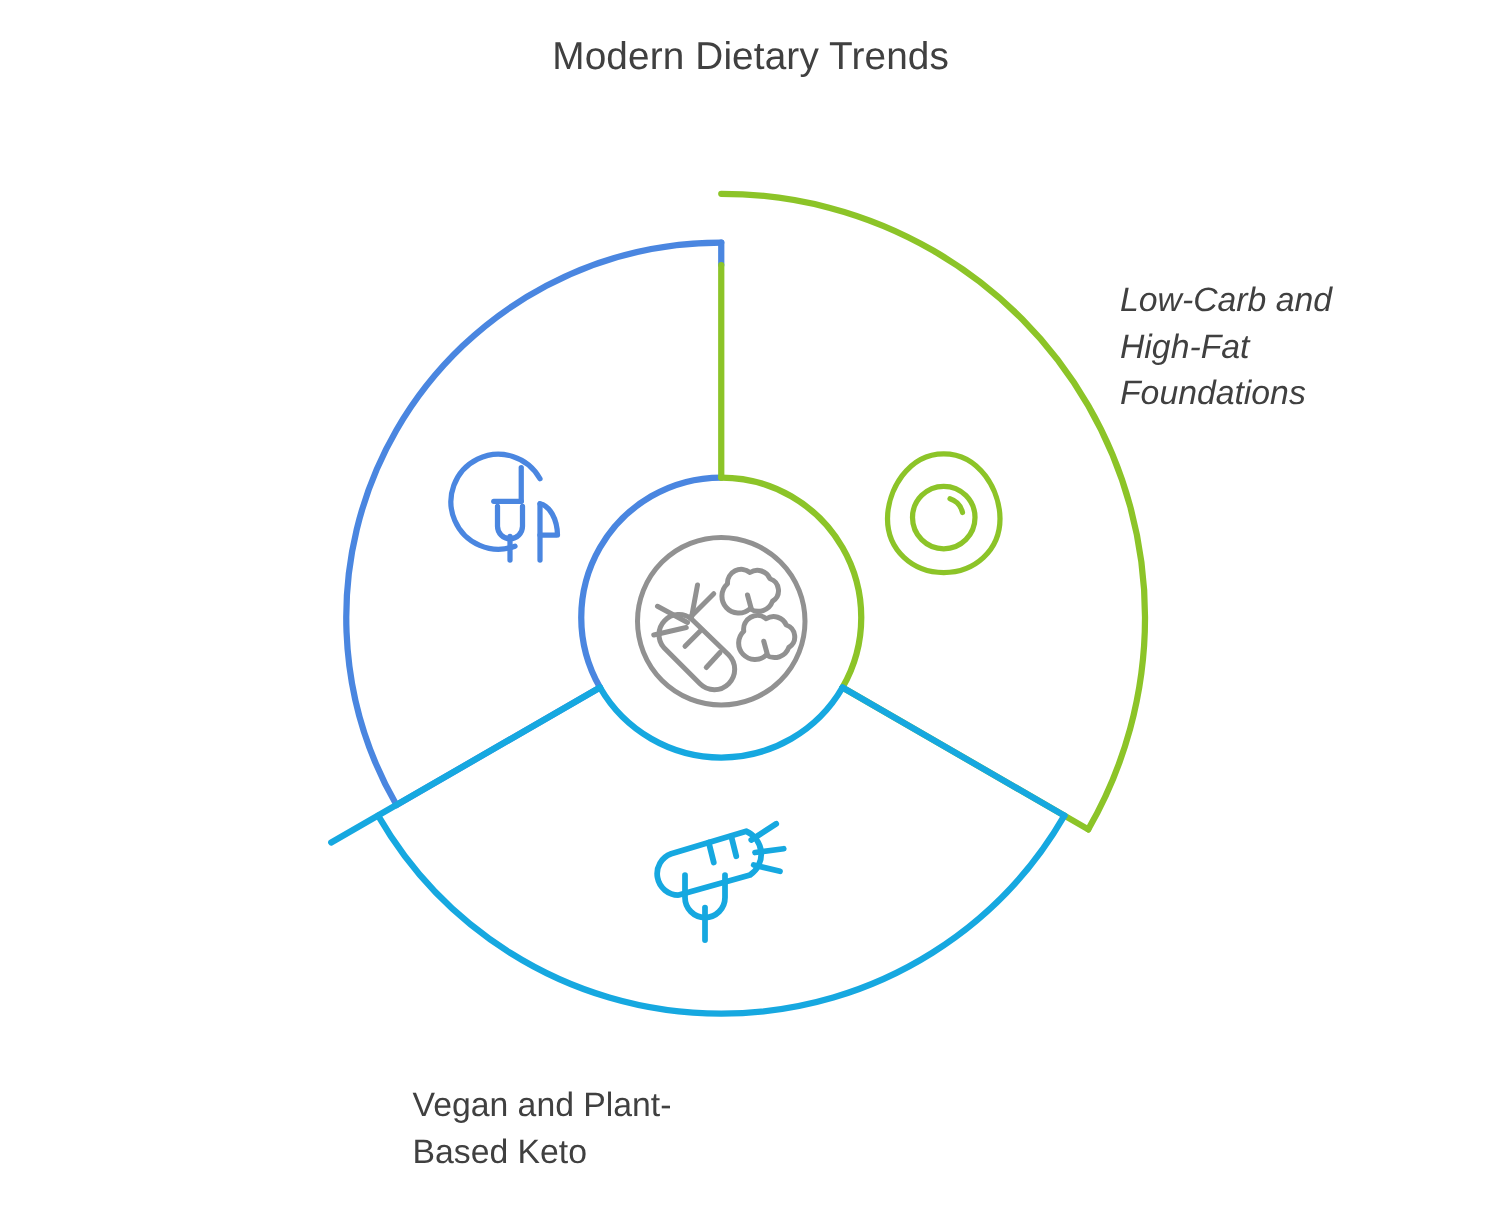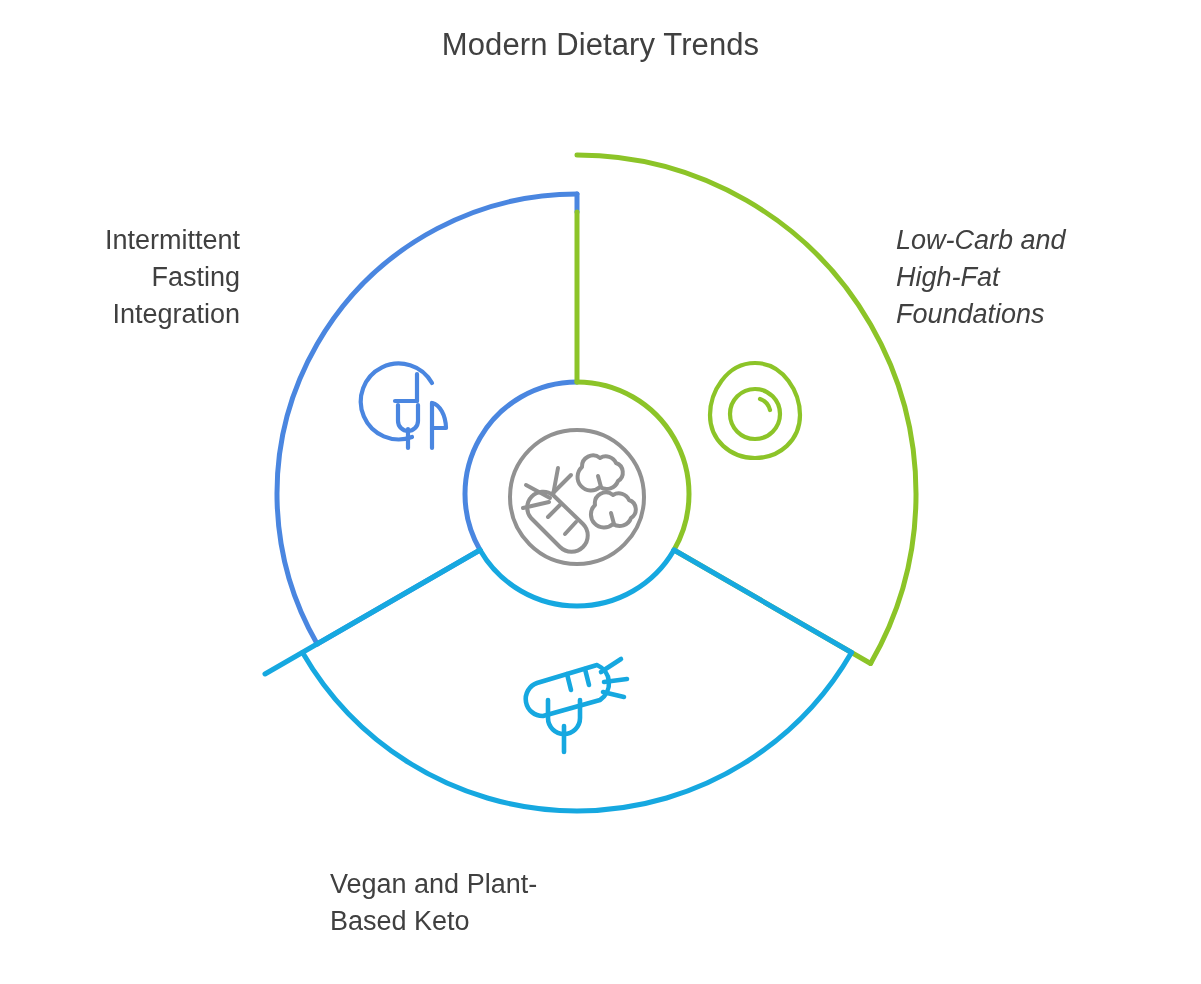--- a/index.html
+++ b/index.html
@@ -182,23 +182,20 @@
                A 11 11 0 0 1 613 495
                A 11 11 0 0 1 629 500
                A 10 10 0 0 1 631 518
                A 12 12 0 0 1 613 524
                A 12 12 0 0 1 595 505 Z"></path>
       <path d="M 611 513 L 614 524"></path>
     </g>
 
   </svg>
 
-  <div class="seg-label label-left">Intermittent
-Fasting
-Integration</div>
 
   <div class="seg-label label-right">Low-Carb and
 High-Fat
 Foundations</div>
 
   <div class="seg-label label-bottom">Vegan and Plant-
 Based Keto</div>
 
 </div>
 

